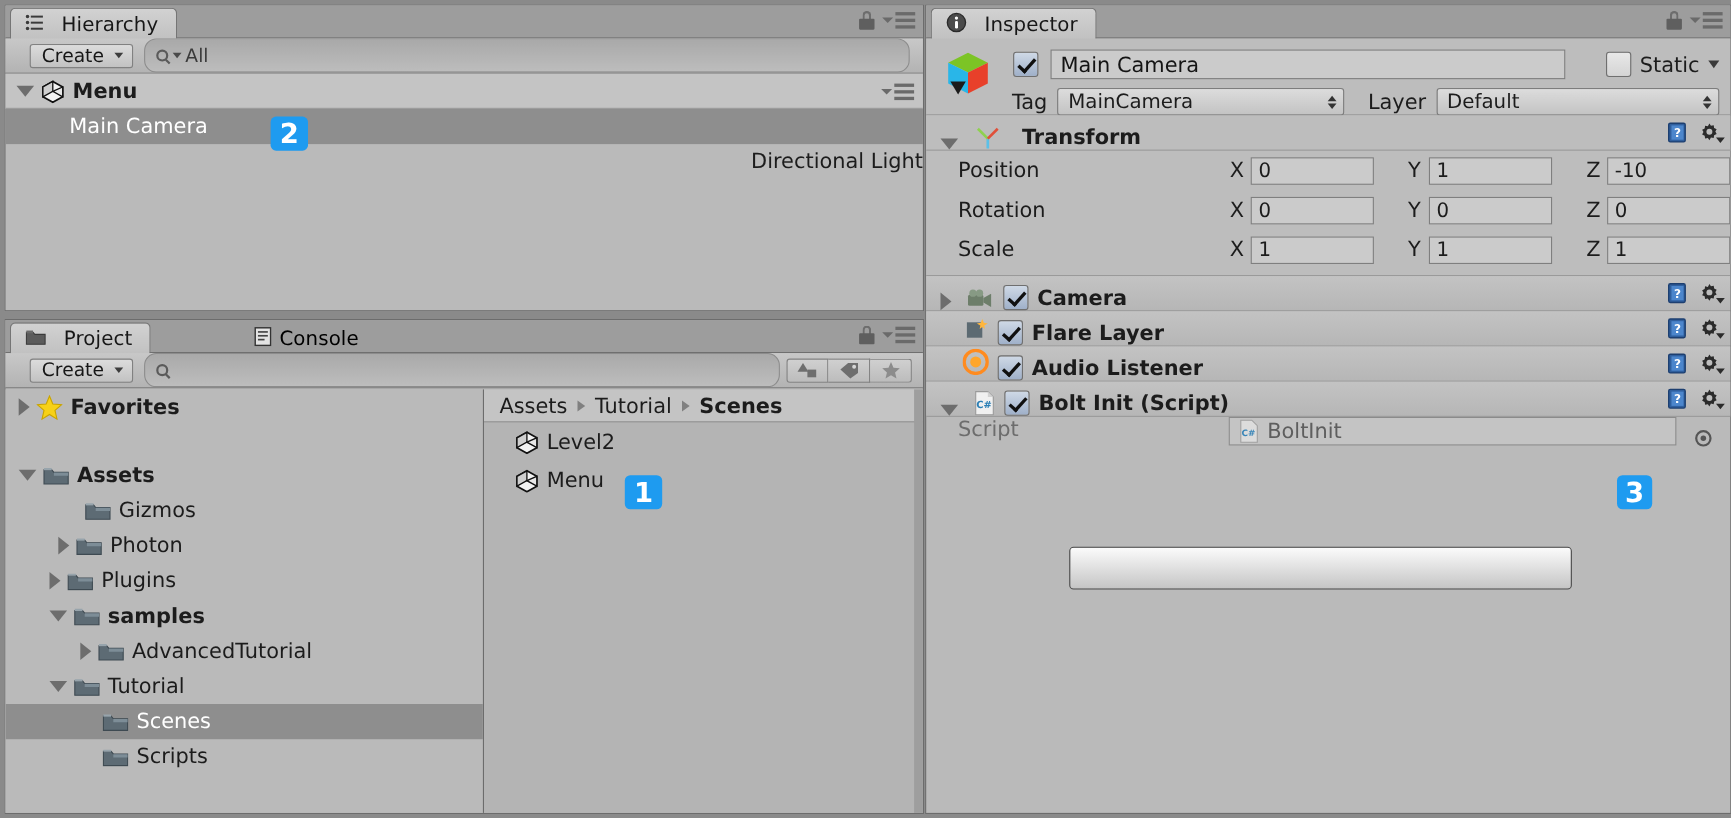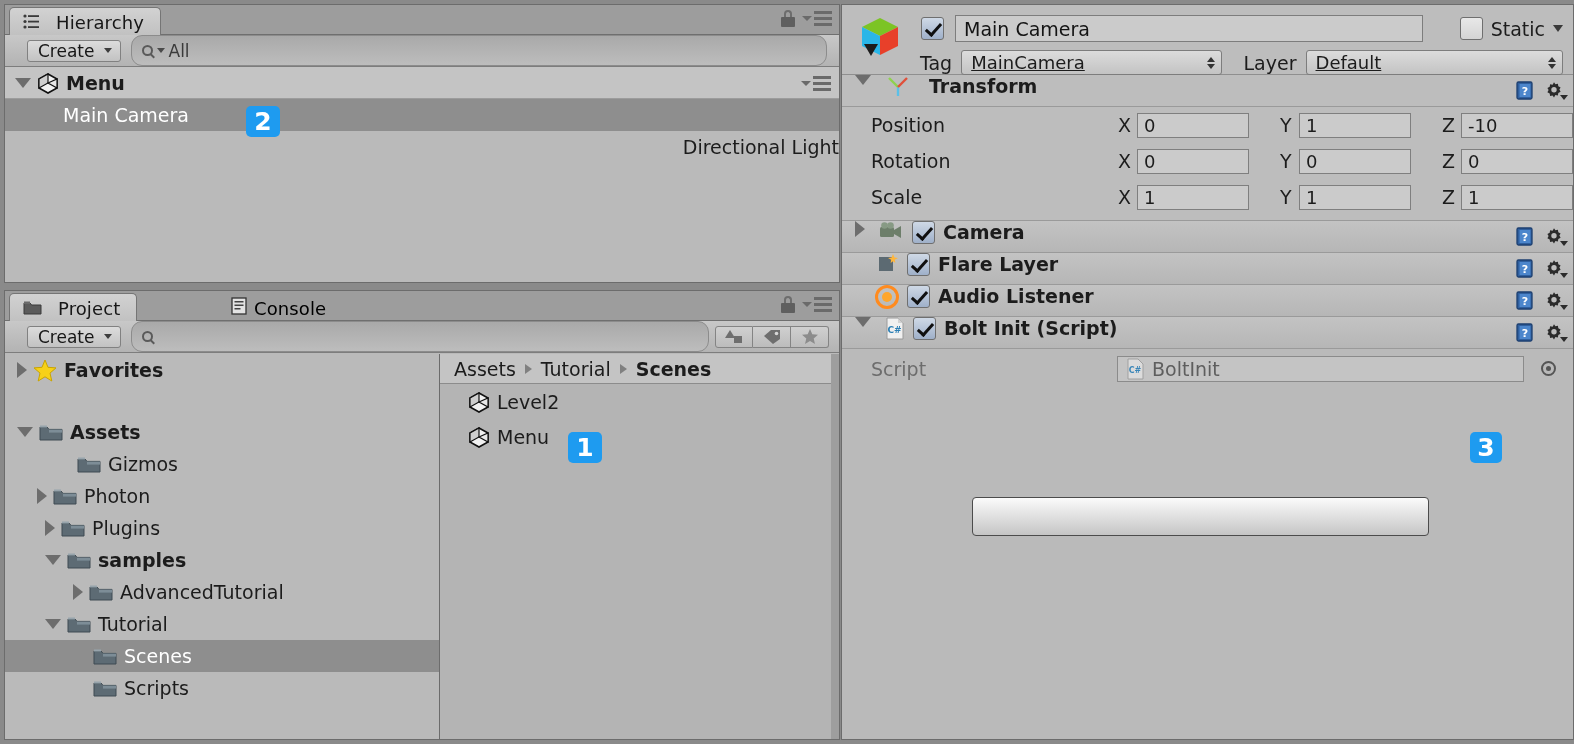--- a/index.html
+++ b/index.html
@@ -135,48 +135,48 @@
     position:absolute;left:113px;top:10px;width:468px;height:27px;
     border:1px solid #7d7d7d;background:#cbcbcb;box-sizing:border-box;
     display:flex;align-items:center;padding-left:8px;font-size:19px;color:#141414;
   }
   .static-wrap{position:absolute;right:10px;top:12px;display:flex;align-items:center;gap:8px;font-size:19px;}
   .static-wrap .cv{width:0;height:0;border-left:5px solid transparent;border-right:5px solid transparent;border-top:7px solid #3a3a3a;}
   .tagline{position:absolute;left:78px;top:45px;right:10px;display:flex;align-items:center;gap:9px;font-size:19px;}
   .dd{
     height:25px;border:1px solid #7d7d7d;border-radius:3px;
     background:linear-gradient(#dcdcdc,#c3c3c3);display:flex;align-items:center;
-    padding:0 6px 0 9px;box-sizing:border-box;font-size:18px;position:relative;text-decoration:underline;
+    padding:0 6px 0 9px;box-sizing:border-box;font-size:18px;position:relative;
   }
   .dd .arrows{margin-left:auto;display:flex;flex-direction:column;gap:2px;align-items:center;}
   .dd .arrows i{display:block;width:0;height:0;border-left:4px solid transparent;border-right:4px solid transparent;}
   .dd .arrows i.up{border-bottom:5px solid #333;}
   .dd .arrows i.dn{border-top:5px solid #333;}
 
   .comp-section{background:#bdbdbd;border-bottom:1px solid #9a9a9a;position:relative;}
   .comp-head{
-    height:32px;display:flex;align-items:flex-start;gap:8px;padding-left:13px;
+    height:32px;display:flex;align-items:flex-end;gap:8px;padding-left:13px;
     font-size:19px;font-weight:bold;position:relative;box-sizing:border-box;
     background:linear-gradient(#c3c3c3,#b6b6b6);border-bottom:1px solid #9a9a9a;
   }
   .comp-head.flat{background:#bdbdbd;}
   .head-ctrls{position:absolute;right:9px;top:5px;display:flex;align-items:center;gap:9px;}
   .help-ico{width:20px;height:21px;}
   .gear-ico{width:20px;height:20px;position:relative;display:flex;align-items:flex-end;}
   .gear-ico .cv{width:0;height:0;border-left:4px solid transparent;border-right:4px solid transparent;border-top:5px solid #2b2b2b;position:absolute;right:-4px;bottom:1px;}
   .prop-row{height:36px;display:flex;align-items:center;font-size:19px;padding-left:29px;box-sizing:border-box;}
   .prop-label{width:247px;flex:none;}
   .axis{width:19px;flex:none;text-align:left;font-size:19px;}
   .numfield{
     width:118px;height:25px;border:1px solid #7f7f7f;background:#cbcbcb;
     box-sizing:border-box;display:flex;align-items:center;padding-left:6px;
     font-size:18px;margin-right:31px;
   }
   .numfield.last{margin-right:0;}
-  .script-row{height:40px;display:flex;align-items:center;padding-left:29px;font-size:19px;color:#6d6d6d;box-sizing:border-box;position:relative;}
+  .script-row{height:40px;display:flex;align-items:flex-start;padding-left:29px;font-size:19px;color:#6d6d6d;box-sizing:border-box;position:relative;}
   .objfield{
     position:absolute;left:275px;width:407px;height:26px;border:1px solid #8b8b8b;
     background:#c4c4c4;box-sizing:border-box;display:flex;align-items:center;gap:7px;
     padding-left:8px;font-size:19px;color:#5e5e5e;
   }
   .cs-ico{width:19px;height:22px;flex:none;}
   .target-ico{
     position:absolute;right:12px;width:15px;height:15px;border:2px solid #555;border-radius:50%;
     box-sizing:border-box;display:flex;align-items:center;justify-content:center;
   }
@@ -376,21 +376,21 @@
           <span class="folder">
             <svg width="24" height="18" viewBox="0 0 24 18">
                 <path d="M1 4h7l2 2.4h13V17H1z" fill="#5d6b74" stroke="#3e4a52" stroke-width="1"></path>
                 <path d="M1 2.5h7v2H1z" fill="#97a4ac"></path>
                 <path d="M10 6.6h13v3H10z" fill="#7d8d97"></path>
               </svg>
           </span>
           <span>Gizmos</span>
         </div>
 
-        <div class="trow" style="padding-left:32px;">
+        <div class="trow" style="padding-left:48px;">
           <i class="tri right"></i>
           <span class="folder">
             <svg width="24" height="18" viewBox="0 0 24 18">
                 <path d="M1 4h7l2 2.4h13V17H1z" fill="#5d6b74" stroke="#3e4a52" stroke-width="1"></path>
                 <path d="M1 2.5h7v2H1z" fill="#97a4ac"></path>
                 <path d="M10 6.6h13v3H10z" fill="#7d8d97"></path>
               </svg>
           </span>
           <span>Photon</span>
         </div>
@@ -497,20 +497,46 @@
           <span>Menu</span>
         </div>
 
         <div class="vsb"></div>
       </div>
     </div>
   </div>
 
   <div class="panel" id="inspector">
 
+    <div class="tabstrip">
+      <div class="tab active" style="left:4px;">
+        <span>
+          <svg width="19" height="19" viewBox="0 0 19 19">
+            <circle cx="9.5" cy="9.5" r="8.3" fill="#4b4b4b" stroke="#2a2a2a" stroke-width="1.2"></circle>
+            <circle cx="9.5" cy="5.4" r="1.5" fill="#fff"></circle>
+            <rect x="8.2" y="8" width="2.7" height="7" rx="1.2" fill="#fff"></rect>
+          </svg>
+        </span>
+        <span class="tab-label">Inspector</span>
+      </div>
+      <div class="strip-ctrls">
+        <span class="lock-ico">
+            <i class="shackle"></i>
+            <i class="body"></i>
+          </span>
+        <span class="menu-ico">
+            <i class="cv"></i>
+            <span class="bars">
+              <i></i>
+              <i></i>
+              <i></i>
+            </span>
+          </span>
+      </div>
+    </div>
 
     <div class="insp-head">
       <span class="go-cube">
         <svg width="48" height="48" viewBox="0 0 48 48">
           <polygon points="24,4 42,13 24,22 6,13" fill="#7cc425"></polygon>
           <polygon points="6,13 24,22 24,41 6,32" fill="#29b6e8"></polygon>
           <polygon points="42,13 42,32 24,41 24,22" fill="#e8402a"></polygon>
           <polygon points="8,30 22,30 15,42" fill="#1c1c1c"></polygon>
         </svg>
       </span>

